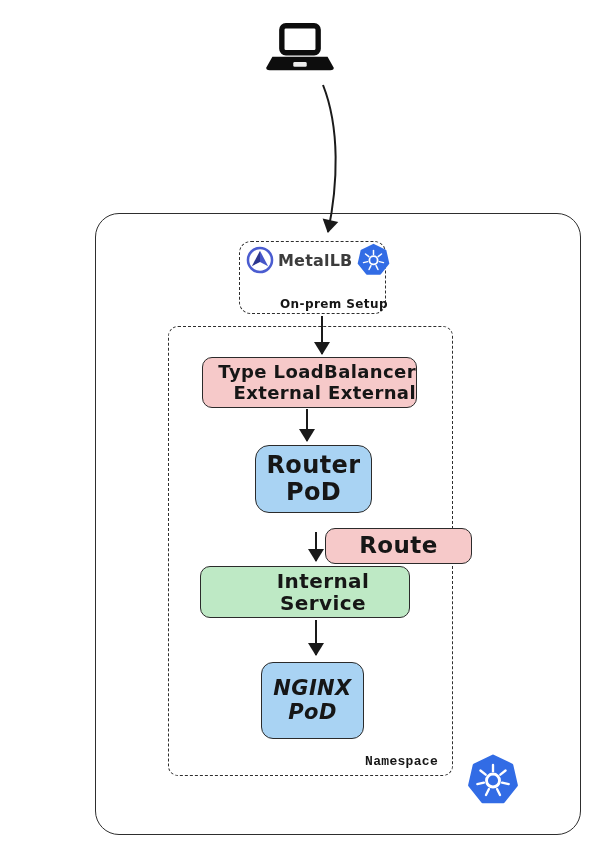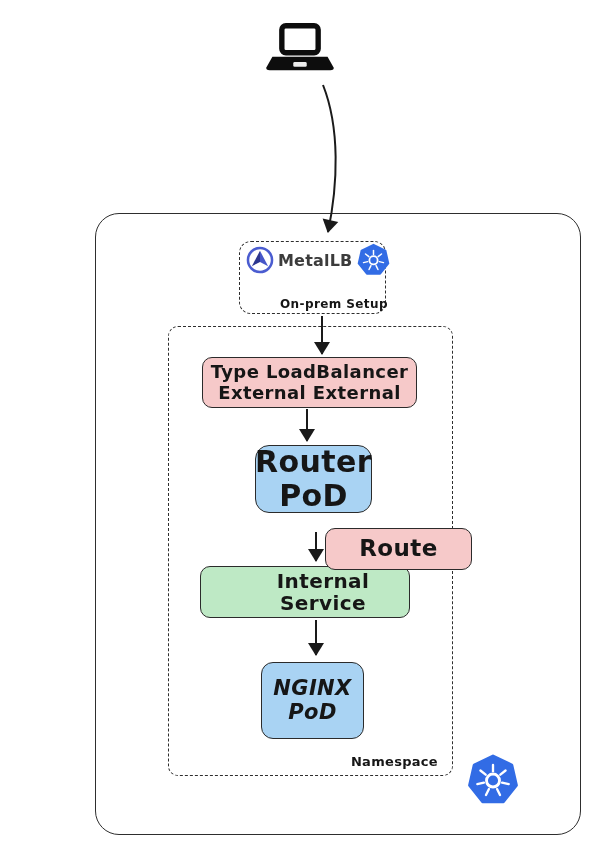--- a/index.html
+++ b/index.html
@@ -60,20 +60,21 @@
     white-space: nowrap;
   }
 
   
   .namespace-box {
     left: 168px; top: 326px;
     width: 285px; height: 450px;
     border: 1.6px dashed #2e2e2e;
     border-radius: 10px;
     background: transparent;
+    font-family: Liberation Mono, monospace;
   }
   .namespace-label {
     position: absolute;
     right: 14px; bottom: 6px;
     font-size: 13px;
     font-weight: 600;
     letter-spacing: 0.3px;
     color: #161616;
   }
 
@@ -95,26 +96,26 @@
     left: 202px; top: 357px;
     width: 215px; height: 51px;
     border-radius: 10px;
     font-size: 18px;
     z-index: 2;
   }
   .node-router-pod {
     left: 255px; top: 445px;
     width: 117px; height: 68px;
     border-radius: 14px;
-    font-size: 30px;
+    font-size: 24px;
     z-index: 2;
   }
   .node-route {
     left: 325px; top: 528px;
-    width: 147px; height: 42px;
+    width: 147px; height: 36px;
     border-radius: 10px;
     font-size: 23px;
     z-index: 4;
   }
   .node-internal-service {
     left: 200px; top: 566px;
     width: 210px; height: 52px;
     border-radius: 10px;
     font-size: 20px;
     z-index: 2;
@@ -191,21 +192,21 @@
         </g>
       </svg>
     </div>
     <div class="metallb-subtitle">On-prem Setup</div>
   </div>
 
   <div class="abs namespace-box">
     <span class="namespace-label">Namespace</span>
   </div>
 
-  <div class="abs node node-external-service" style="background-color: rgb(246, 201, 201);">
+  <div class="abs node node-external-service" style="background-color: rgb(246, 201, 201); align-items: flex-end;">
     <span>Type LoadBalancer</span>
     <span>External External</span>
   </div>
 
   <div class="abs node node-router-pod" style="background-color: rgb(169, 211, 243);">
     <span>Router</span>
     <span>PoD</span>
   </div>
 
   <div class="abs node node-route" style="background-color: rgb(246, 201, 201);">

